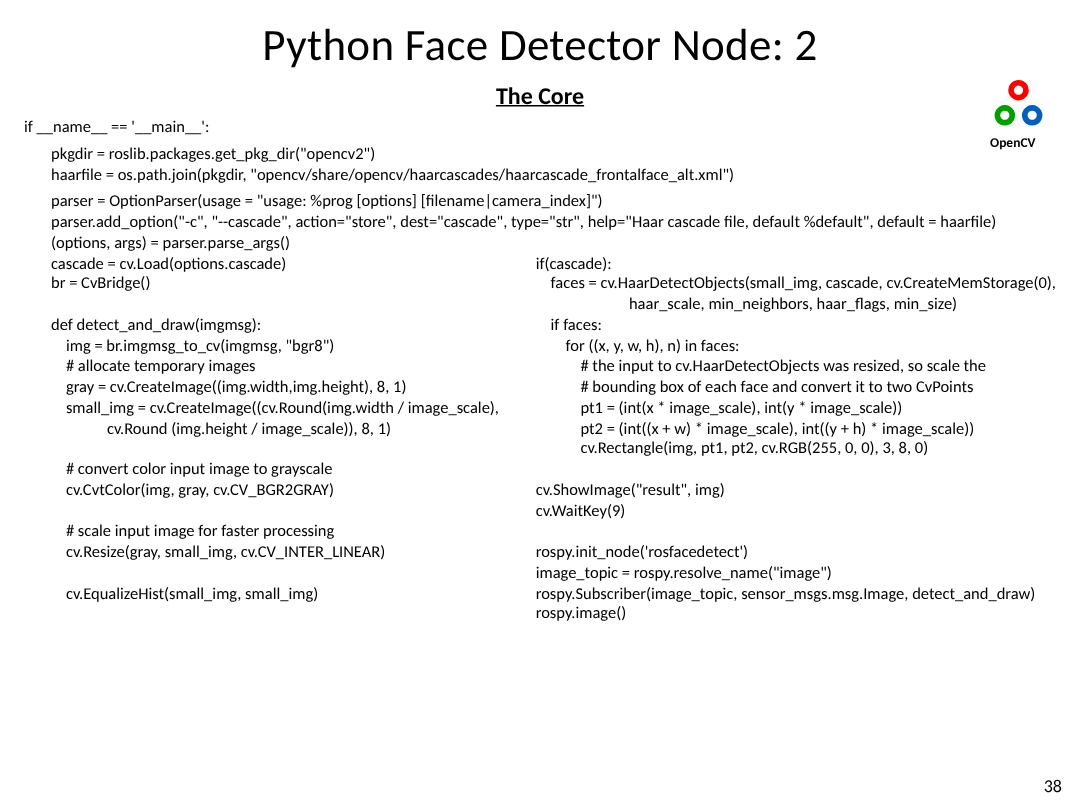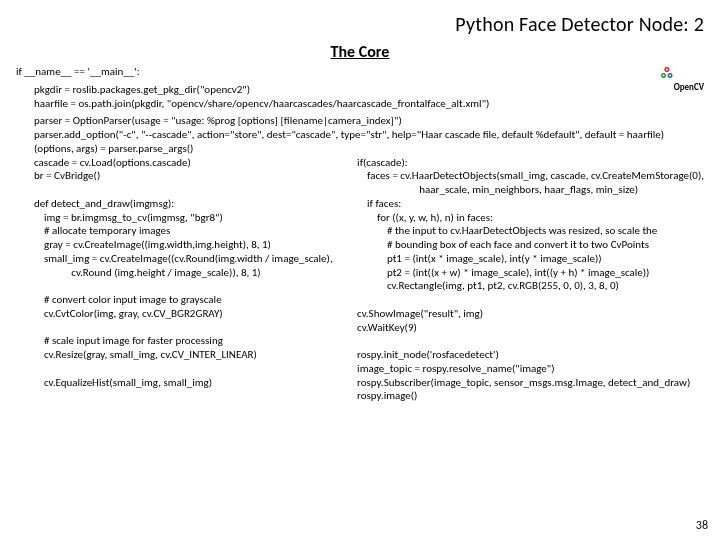--- a/index.html
+++ b/index.html
@@ -14,23 +14,23 @@
     position: relative;
   }
   .slide {
     width: 720px;
     height: 540px;
     position: relative;
     box-sizing: border-box;
     padding: 8px 16px 8px 16px;
   }
   .title {
-    font-size: 20px;
+    font-size: 30px;
     font-weight: 400;
-    text-align: right;
+    text-align: center;
     margin: 4px 0 0 0;
     letter-spacing: 0.2px;
   }
   .subtitle-row {
     display: flex;
     align-items: center;
     justify-content: center;
     position: relative;
     margin-top: 6px;
     margin-bottom: 4px;
@@ -41,22 +41,22 @@
     text-decoration: underline;
     text-align: center;
   }
   .logo {
     position: absolute;
     right: 0;
     top: -4px;
     width: 44px;
     height: 54px;
     display: flex;
-    flex-direction: row;
-    align-items: flex-end;
+    flex-direction: column;
+    align-items: flex-start;
   }
   .logo svg { display: block; }
   .logo-text {
     font-size: 9px;
     font-weight: 700;
     color: #000;
     margin-top: 1px;
   }
   .code {
     font-size: 11px;

